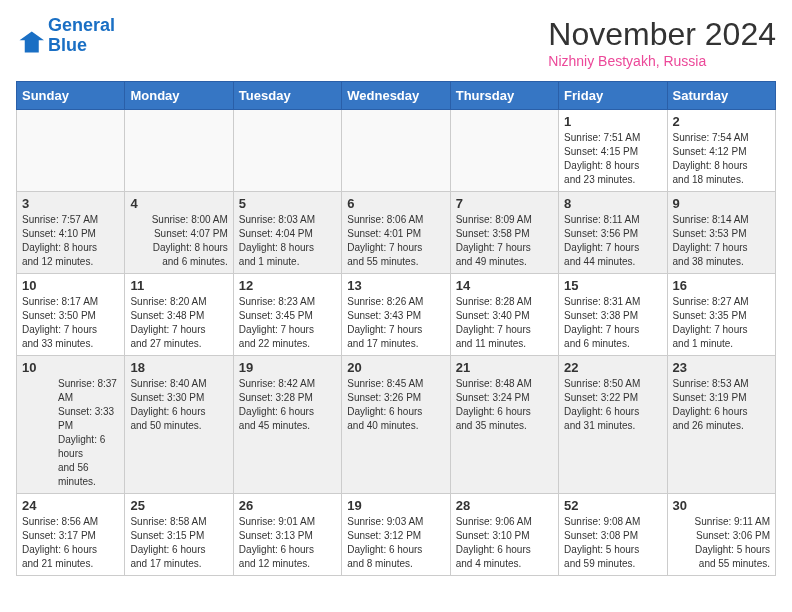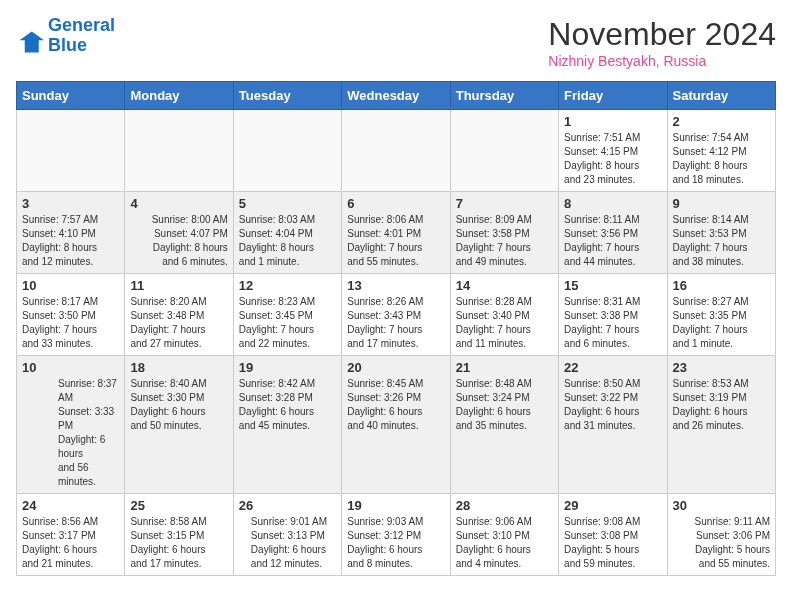--- a/index.html
+++ b/index.html
@@ -307,41 +307,41 @@
         </td>
         <td>
           <span class="day-num">25</span>
           <div class="day-info" style="white-space: pre-line;">Sunrise: 8:58 AM
 Sunset: 3:15 PM
 Daylight: 6 hours
 and 17 minutes.</div>
         </td>
         <td>
           <span class="day-num">26</span>
-          <div class="day-info" style="white-space: pre-line; margin-left: 12px;">Sunrise: 9:01 AM
+          <div class="day-info" style="white-space: pre-line;">Sunrise: 9:01 AM
 Sunset: 3:13 PM
 Daylight: 6 hours
 and 12 minutes.</div>
         </td>
         <td>
           <span class="day-num">19</span>
           <div class="day-info" style="white-space: pre-line;">Sunrise: 9:03 AM
 Sunset: 3:12 PM
 Daylight: 6 hours
 and 8 minutes.</div>
         </td>
         <td>
           <span class="day-num">28</span>
           <div class="day-info" style="white-space: pre-line;">Sunrise: 9:06 AM
 Sunset: 3:10 PM
 Daylight: 6 hours
 and 4 minutes.</div>
         </td>
         <td>
-          <span class="day-num">29</span>
+          <span class="day-num">52</span>
           <div class="day-info" style="white-space: pre-line;">Sunrise: 9:08 AM
 Sunset: 3:08 PM
 Daylight: 5 hours
 and 59 minutes.</div>
         </td>
         <td>
           <span class="day-num">30</span>
           <div class="day-info" style="white-space: pre-line; text-align: right;">Sunrise: 9:11 AM
 Sunset: 3:06 PM
 Daylight: 5 hours

